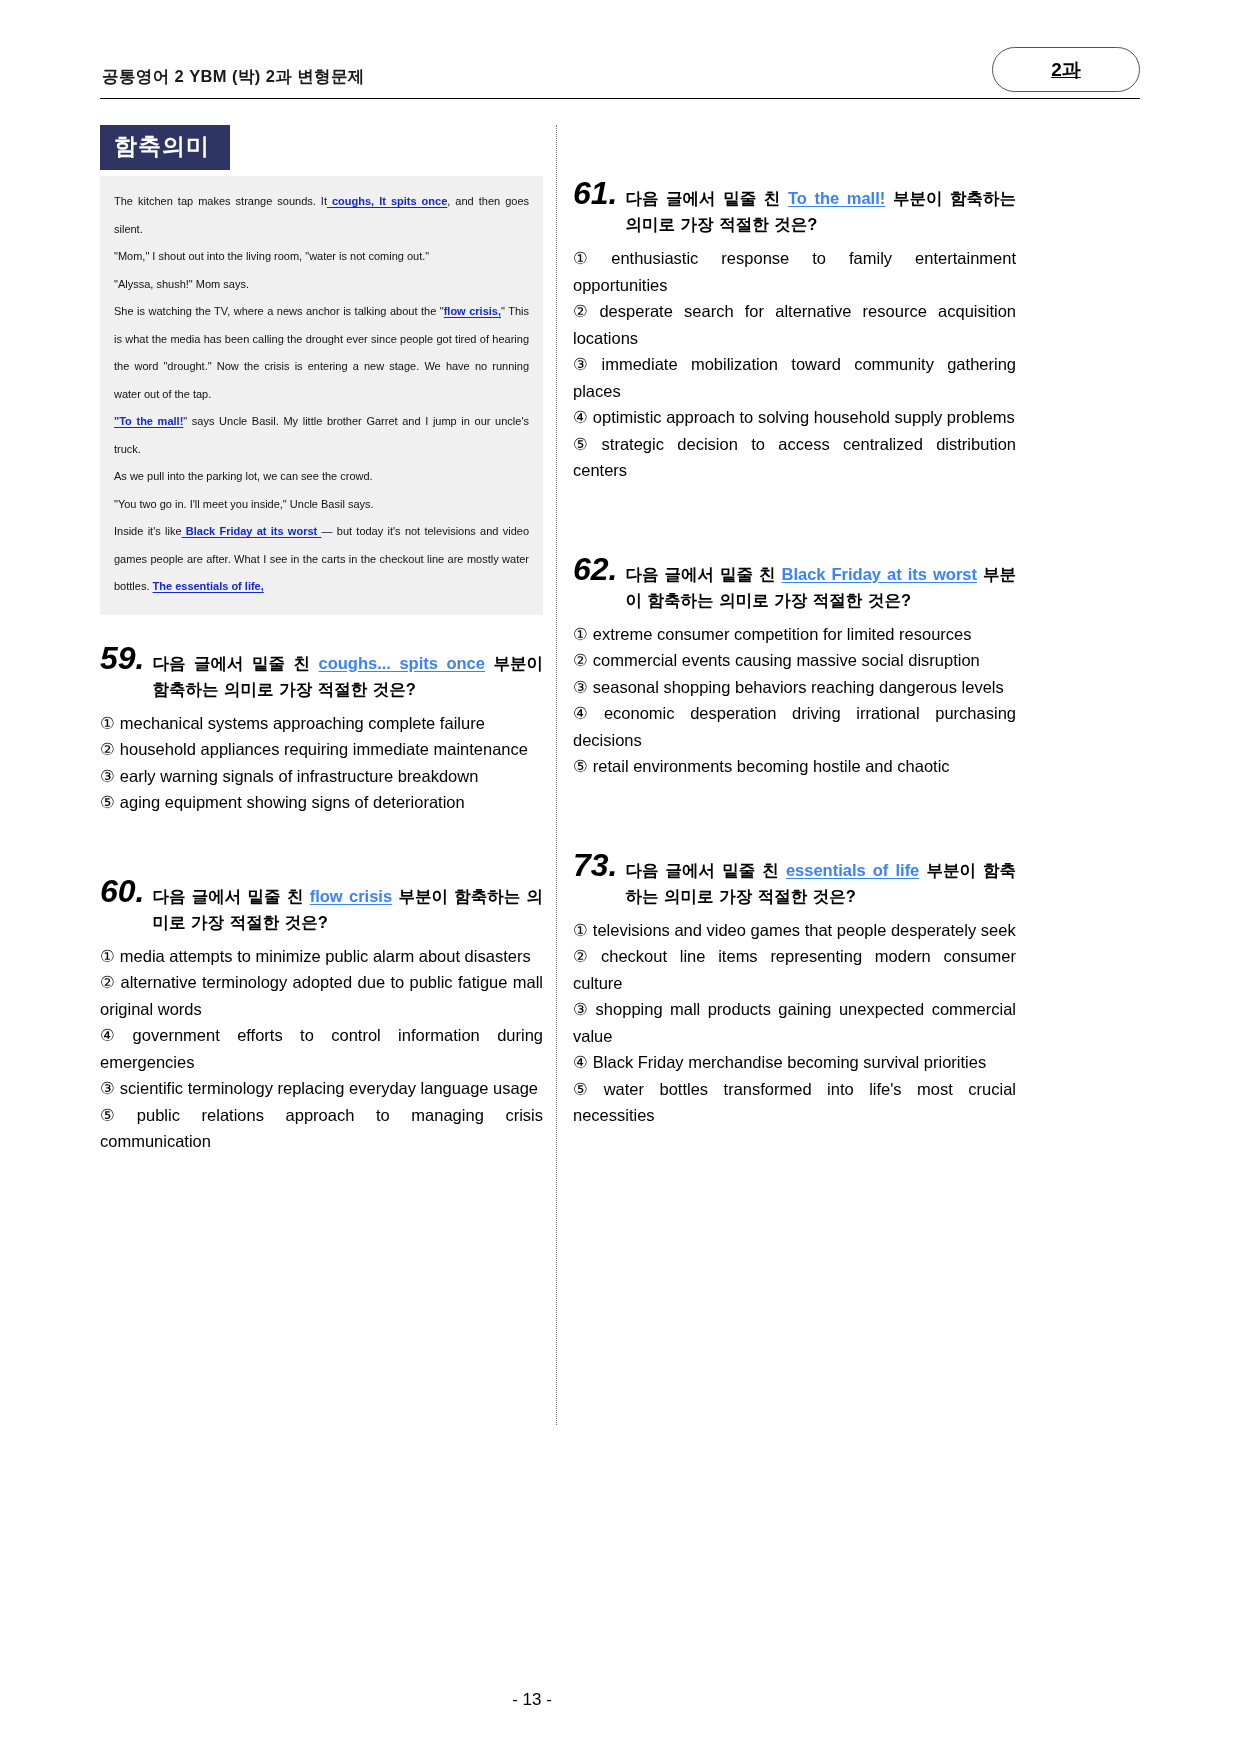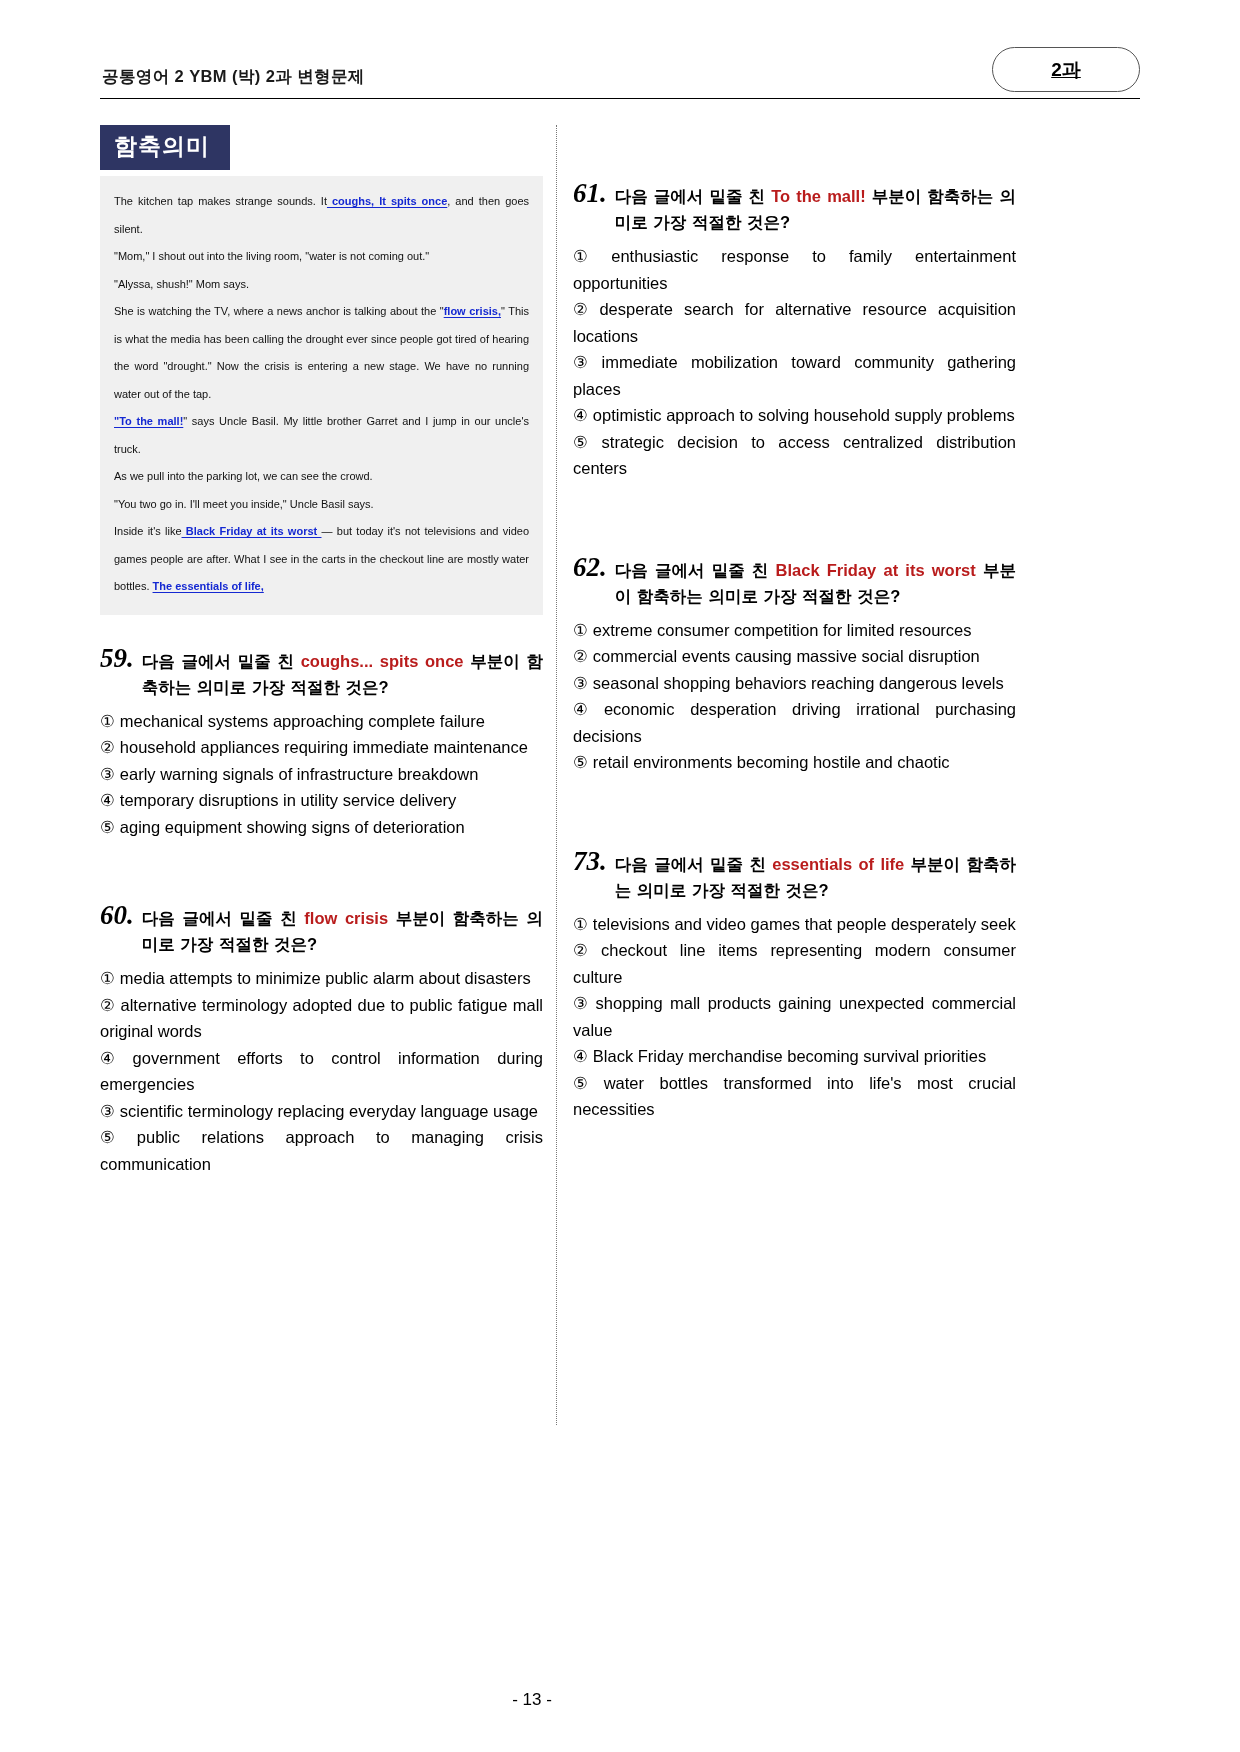--- a/index.html
+++ b/index.html
@@ -124,36 +124,37 @@
   .question {
     margin-top: 26px;
   }
   .q-head {
     display: flex;
     align-items: baseline;
     font-size: 16.5px;
     line-height: 26px;
   }
   .q-num {
-    font-family: Liberation Serif, serif;
+    font-family: Liberation Sans, sans-serif;
     font-style: italic;
-    font-size: 27px;
+    font-size: 32px;
     font-weight: bold;
     margin-right: 8px;
     flex: 0 0 auto;
     line-height: 26px;
   }
   .q-stem {
     font-weight: bold;
     flex: 1 1 auto;
     text-align: justify;
     word-spacing: 1px;
   }
   .q-stem .ref {
-    color: #b91c1c;
+    color: #3b82f6;
+    text-decoration: underline;
     text-underline-offset: 2px;
     font-weight: bold;
   }
   .options {
     margin-top: 8px;
     font-size: 16.5px;
     line-height: 26.5px;
   }
   .option {
     text-align: justify;
@@ -201,21 +202,20 @@
     <div id="left-questions">
         <div class="question" style="margin-top: 30px;">
           <div class="q-head">
             <span class="q-num">59.</span>
             <span class="q-stem"><span>다음 글에서 밑줄 친 </span><span class="ref">coughs... spits once</span><span> 부분이 함축하는 의미로 가장 적절한 것은?</span></span>
           </div>
           <div class="options">
             <p class="option"><span class="marker">①</span><span>mechanical systems approaching complete failure</span></p>
             <p class="option"><span class="marker">②</span><span>household appliances requiring immediate maintenance</span></p>
             <p class="option"><span class="marker">③</span><span>early warning signals of infrastructure breakdown</span></p>
-            <p class="option"><span class="marker">④</span><span>temporary disruptions in utility service delivery</span></p>
             <p class="option"><span class="marker">⑤</span><span>aging equipment showing signs of deterioration</span></p>
           </div>
         </div>
         <div class="question" style="margin-top: 62px;">
           <div class="q-head">
             <span class="q-num">60.</span>
             <span class="q-stem"><span>다음 글에서 밑줄 친 </span><span class="ref">flow crisis</span><span> 부분이 함축하는 의미로 가장 적절한 것은?</span></span>
           </div>
           <div class="options">
             <p class="option"><span class="marker">①</span><span>media attempts to minimize public alarm about disasters</span></p>

